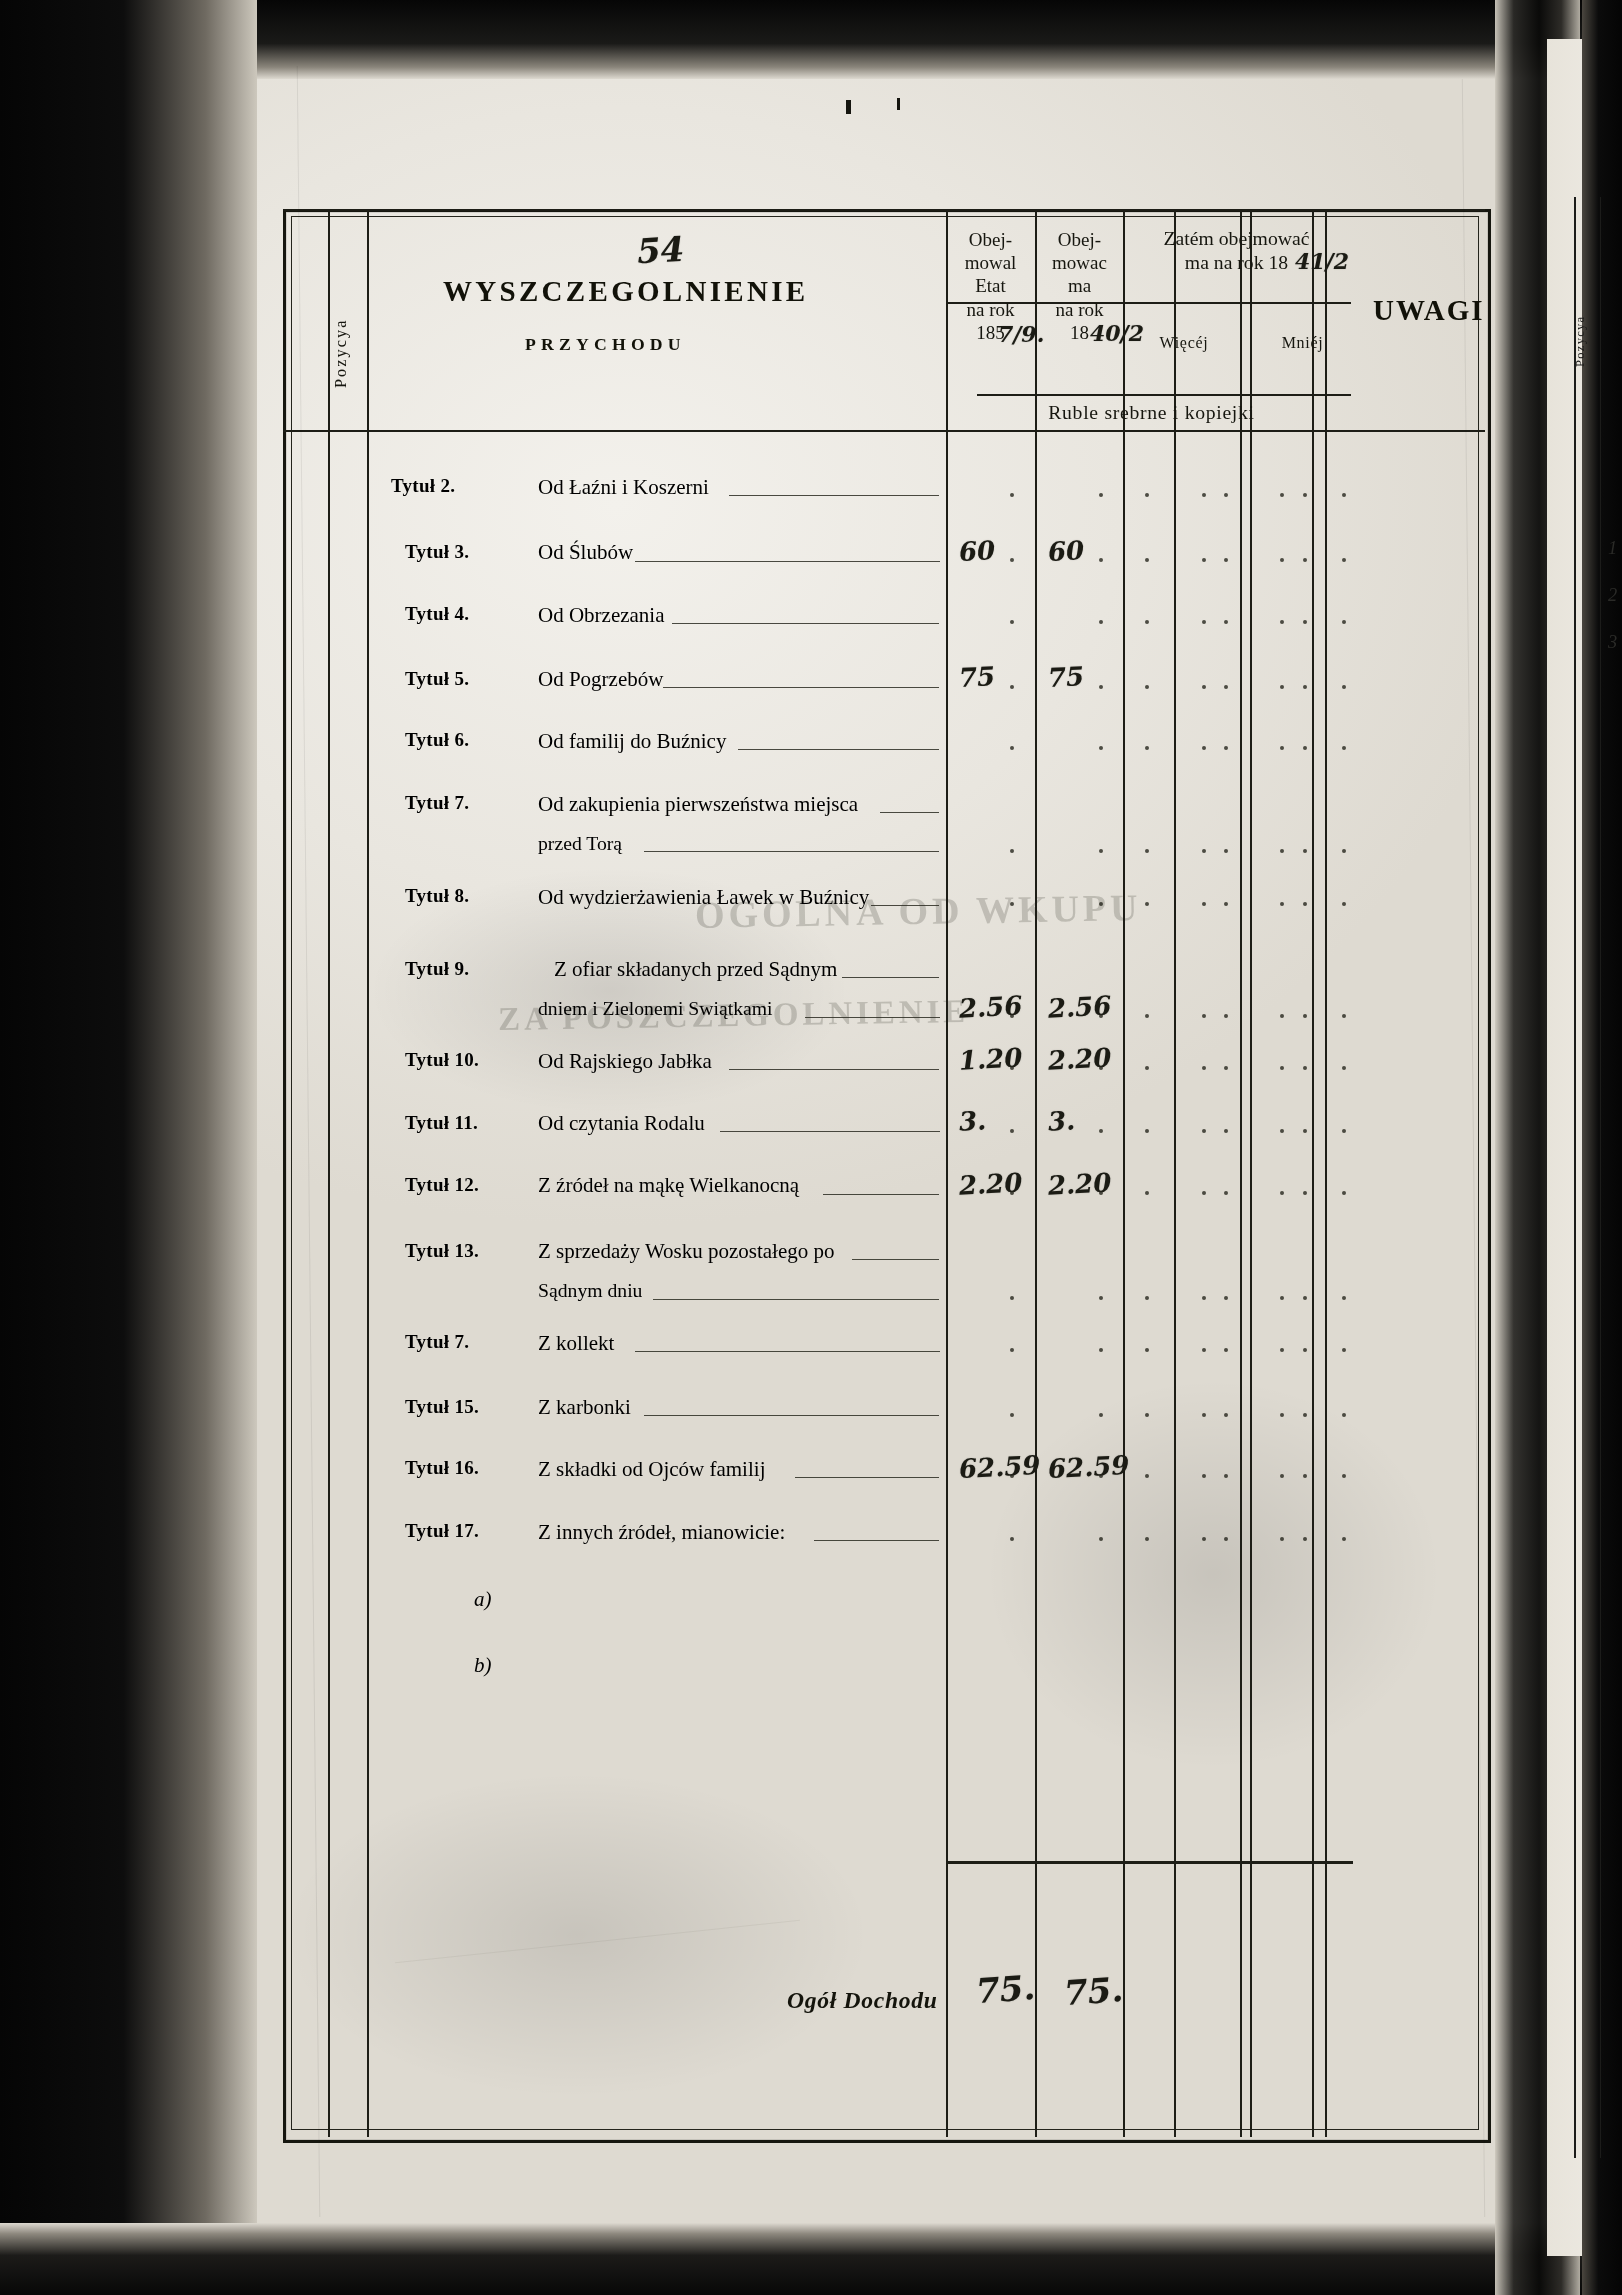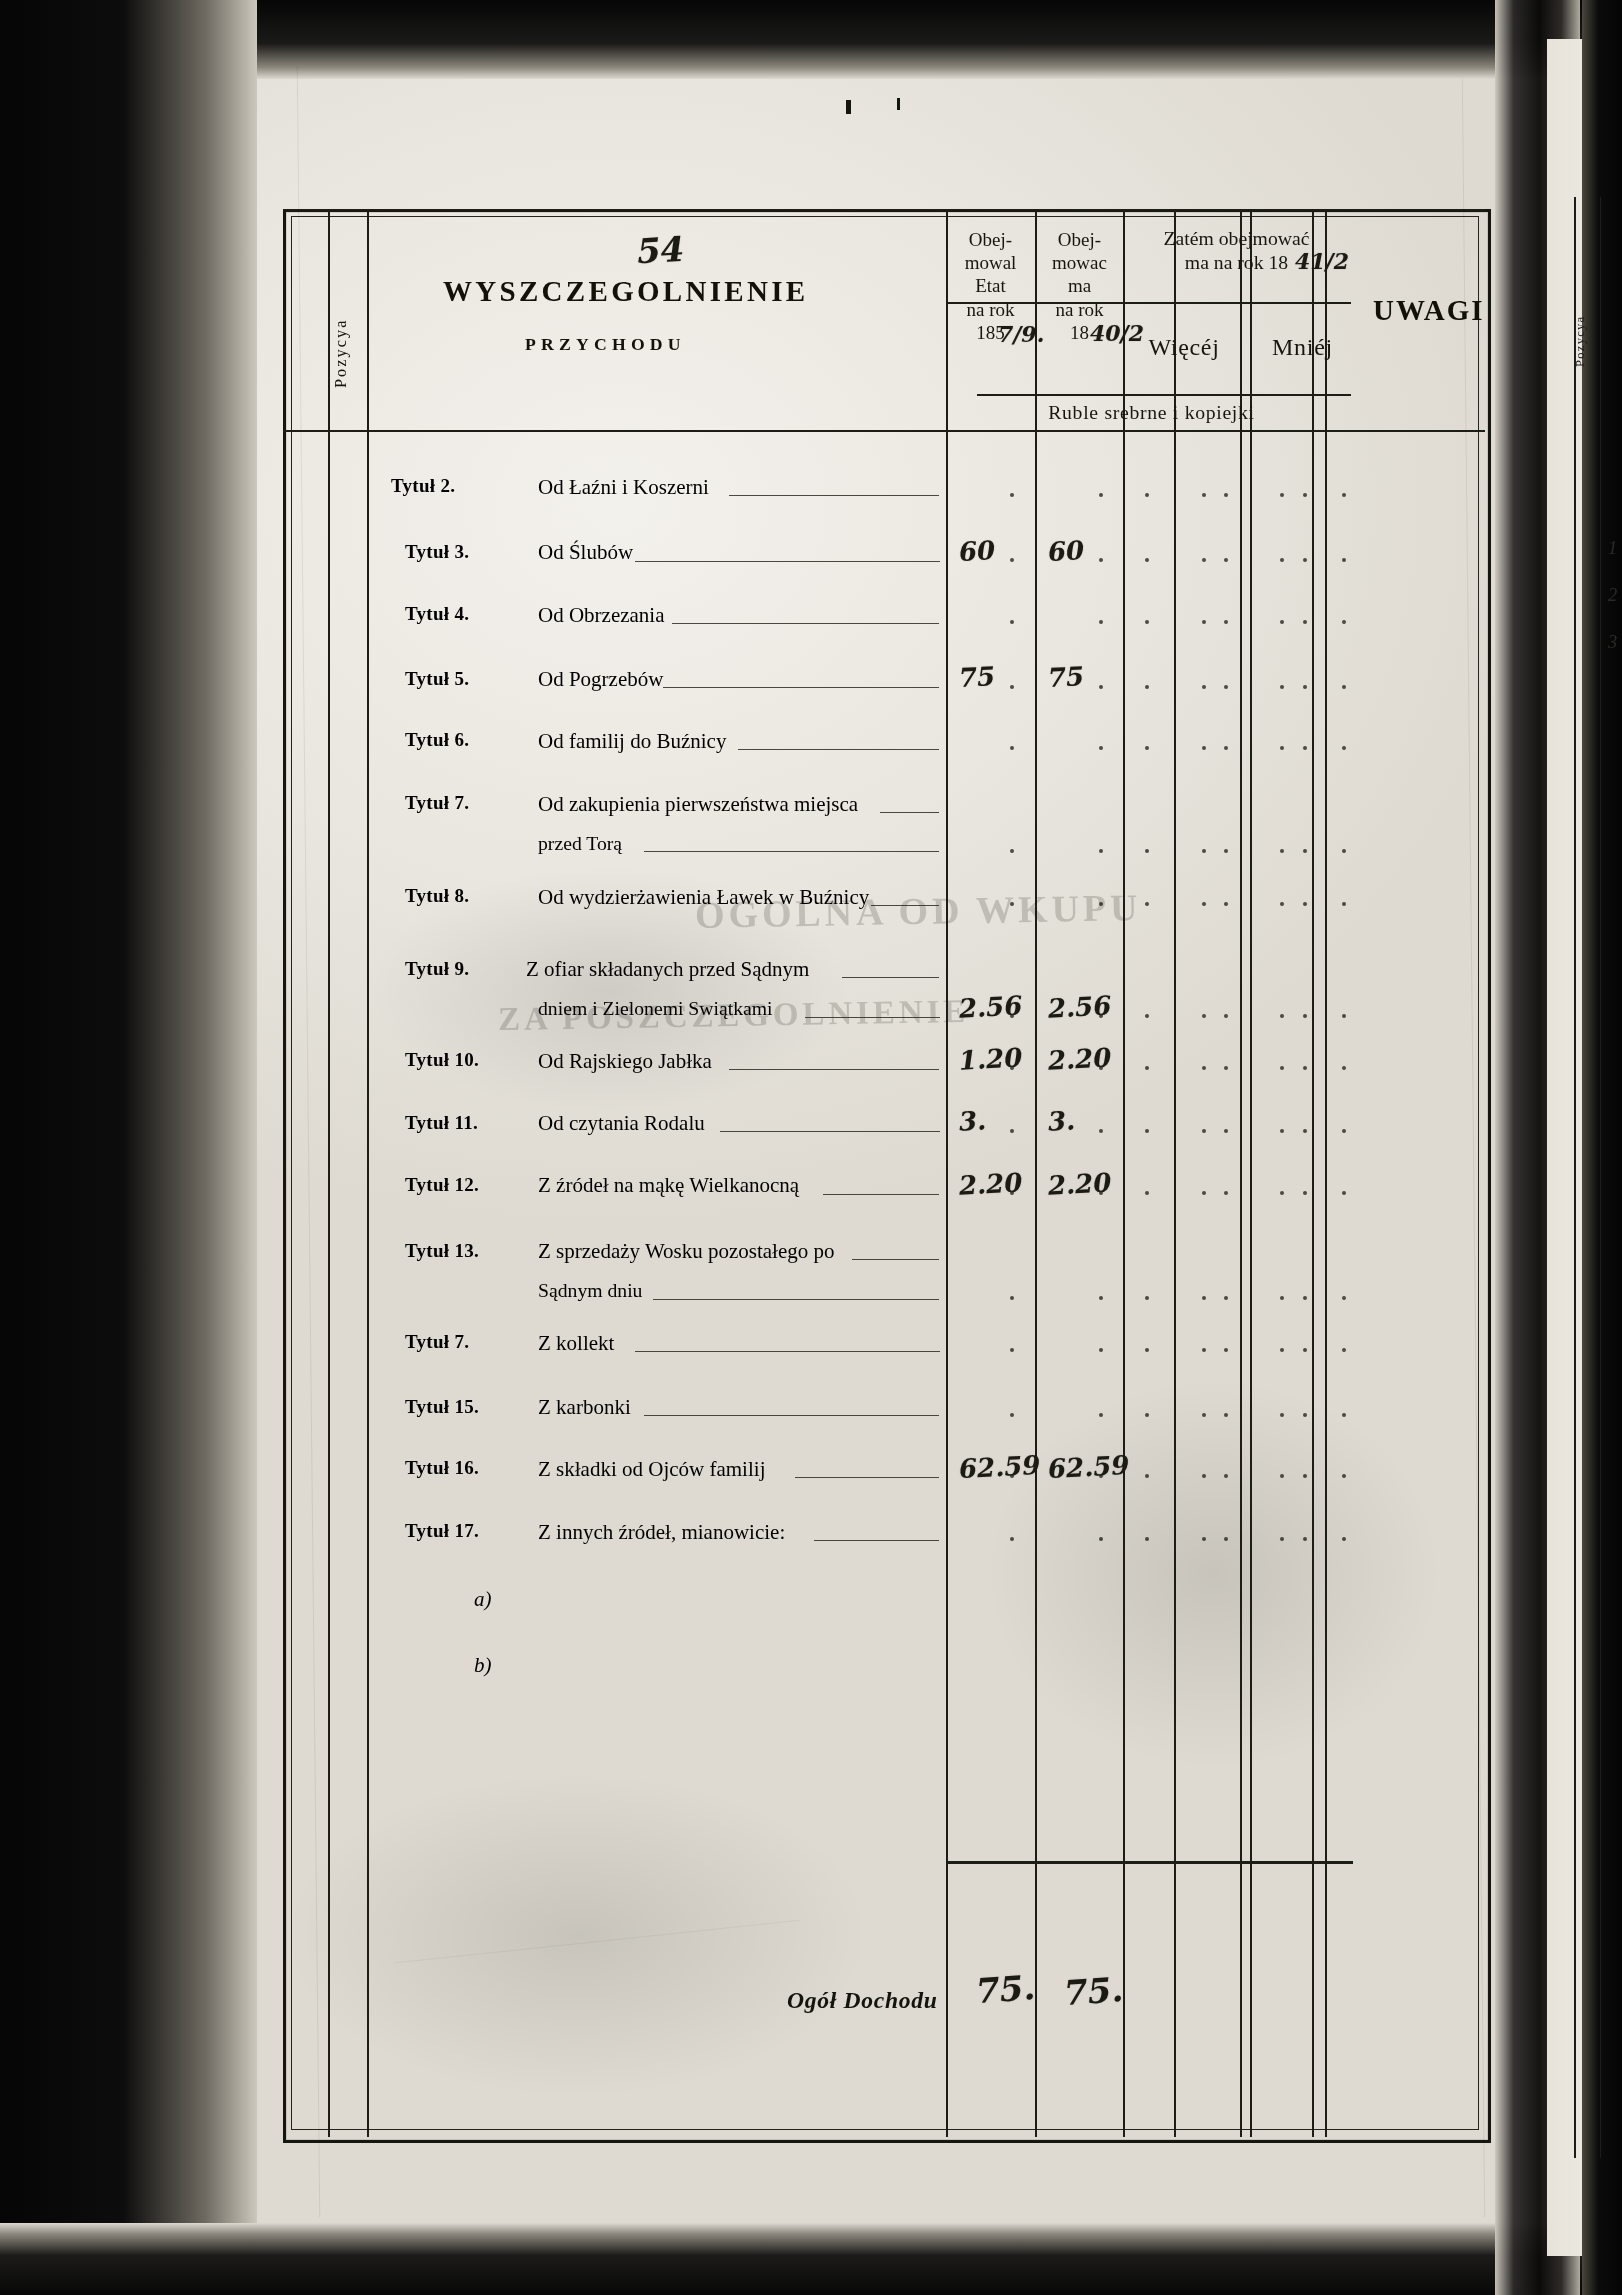--- a/index.html
+++ b/index.html
@@ -79,21 +79,21 @@
     font-size:16.4px;letter-spacing:2px;color:#16160f;text-align:center;
   }
   .title-main{
     position:absolute;font-family:"Liberation Serif",serif;font-weight:bold;
     letter-spacing:3.3px;color:#121209;
   }
   .hdr-cell{
     position:absolute;text-align:center;color:#16160f;line-height:1.22;
   }
   .hdr-sub{
-    position:absolute;text-align:center;color:#16160f;font-size:24px;letter-spacing:0.7px;
+    position:absolute;text-align:center;color:#16160f;font-size:16px;letter-spacing:0.7px;
   }
   .uwagi{
     position:absolute;font-weight:bold;letter-spacing:2px;color:#111108;font-size:29px;
   }
   .tnum{position:absolute;font-weight:bold;font-size:19px;letter-spacing:0.3px;}
   .ttext{position:absolute;font-size:21px;}
   .ttext2{position:absolute;font-size:19.7px;}
   .leader{
     position:absolute;height:1.3px;background:#2b2b22;opacity:.85;
   }
@@ -291,21 +291,21 @@
       <div class="leader" style="left: 871px; top: 905px; width: 68px;"></div>
       <div class="dot" style="left: 1010px; top: 902px;"></div>
       <div class="dot" style="left: 1099px; top: 902px;"></div>
       <div class="dot" style="left: 1145px; top: 902px;"></div>
       <div class="dot" style="left: 1202px; top: 902px;"></div>
       <div class="dot" style="left: 1224px; top: 902px;"></div>
       <div class="dot" style="left: 1280px; top: 902px;"></div>
       <div class="dot" style="left: 1303px; top: 902px;"></div>
       <div class="dot" style="left: 1342px; top: 902px;"></div>
       <div class="tnum" style="left: 405px; top: 958px;">Tytuł  9.</div>
-      <div class="ttext" style="left: 526px; top: 957px;">Z ofiar składanych przed Sądnym</div>
+      <div class="ttext" style="left: 554px; top: 957px;">Z ofiar składanych przed Sądnym</div>
       <div class="leader" style="left: 842px; top: 977px; width: 97px;"></div>
       <div class="ttext2" style="left: 538px; top: 997px;">dniem i Zielonemi Swiątkami</div>
       <div class="leader" style="left: 805px; top: 1017px; width: 135px;"></div>
       <div class="hand" style="left: 959px; top: 992px; font-size: 26px; transform: rotate(-3deg);">2.56</div>
       <div class="hand" style="left: 1048px; top: 992px; font-size: 26px; transform: rotate(-3deg);">2.56</div>
       <div class="dot" style="left: 1010px; top: 1014px;"></div>
       <div class="dot" style="left: 1099px; top: 1014px;"></div>
       <div class="dot" style="left: 1145px; top: 1014px;"></div>
       <div class="dot" style="left: 1202px; top: 1014px;"></div>
       <div class="dot" style="left: 1224px; top: 1014px;"></div>

